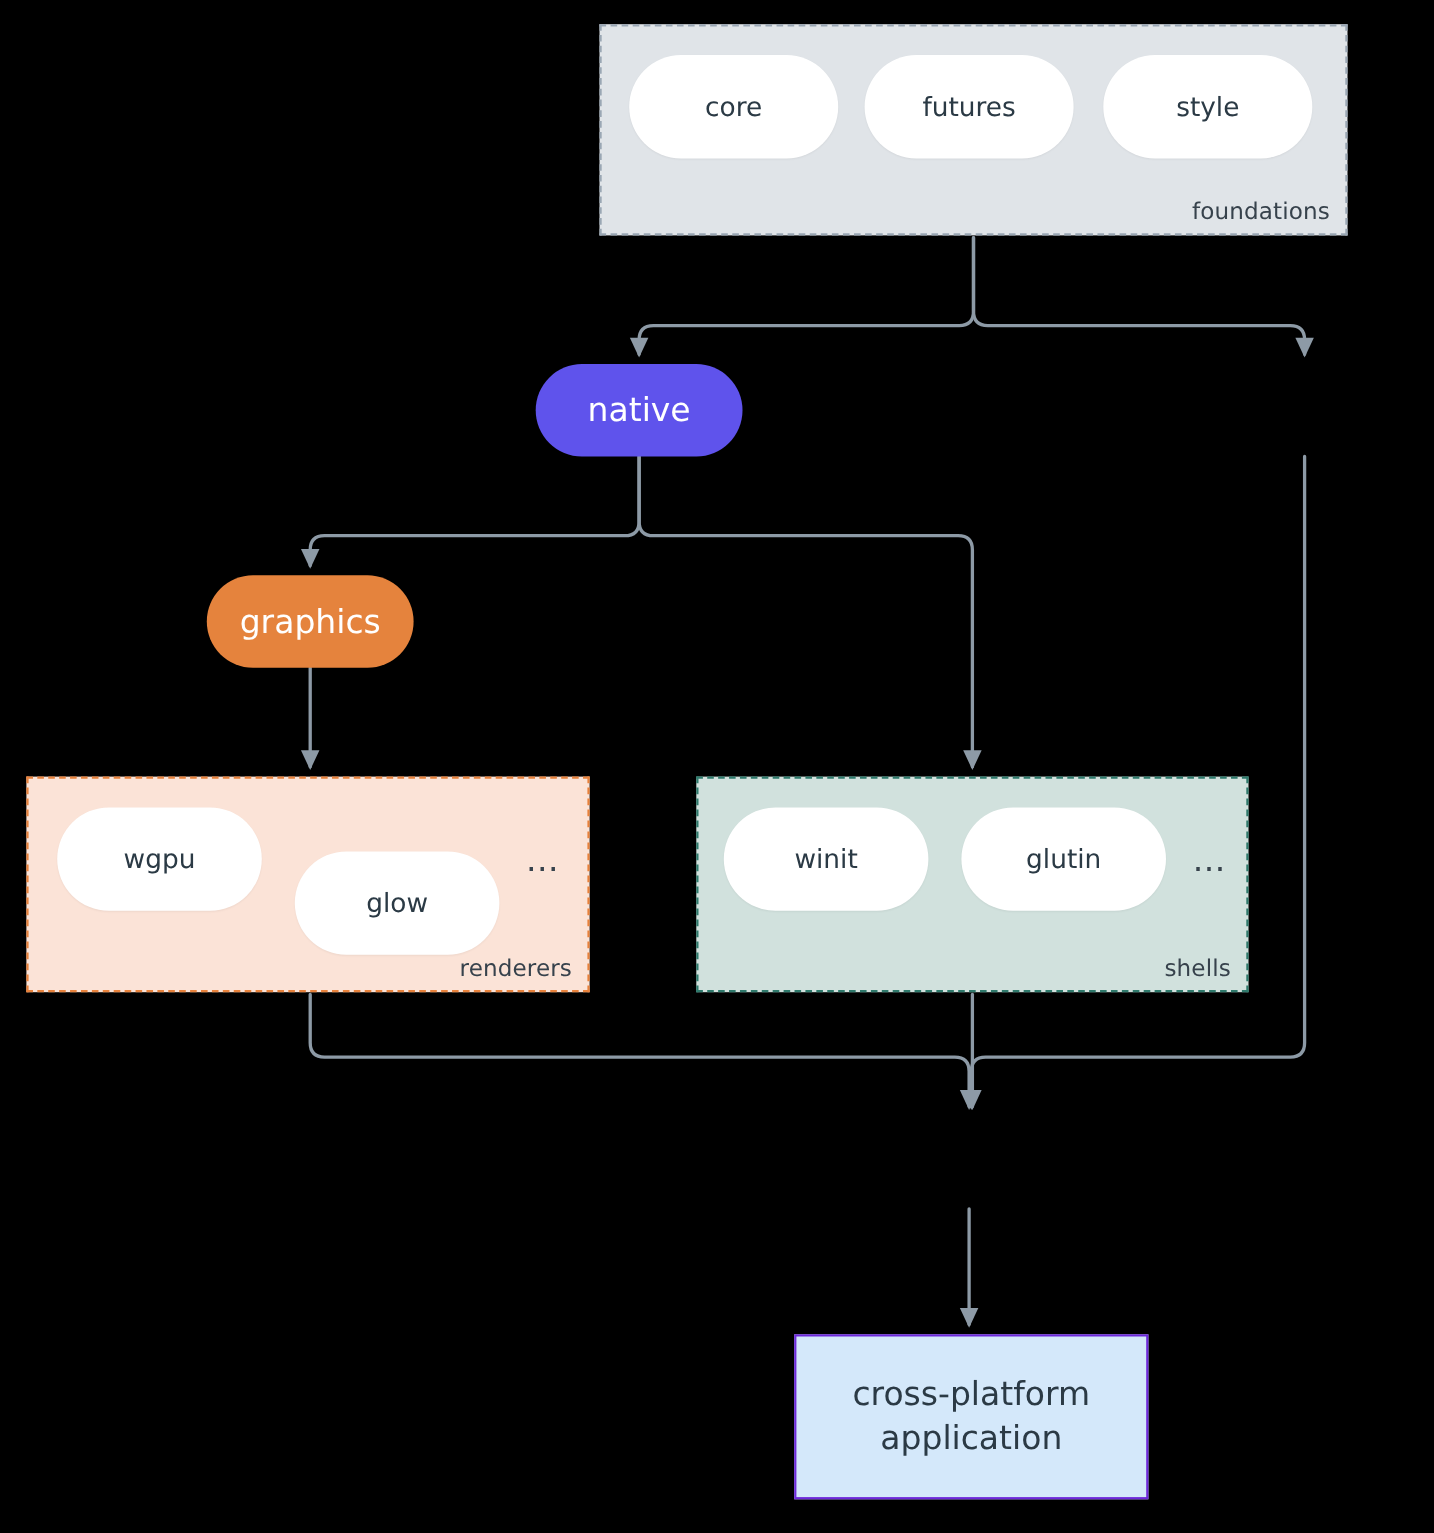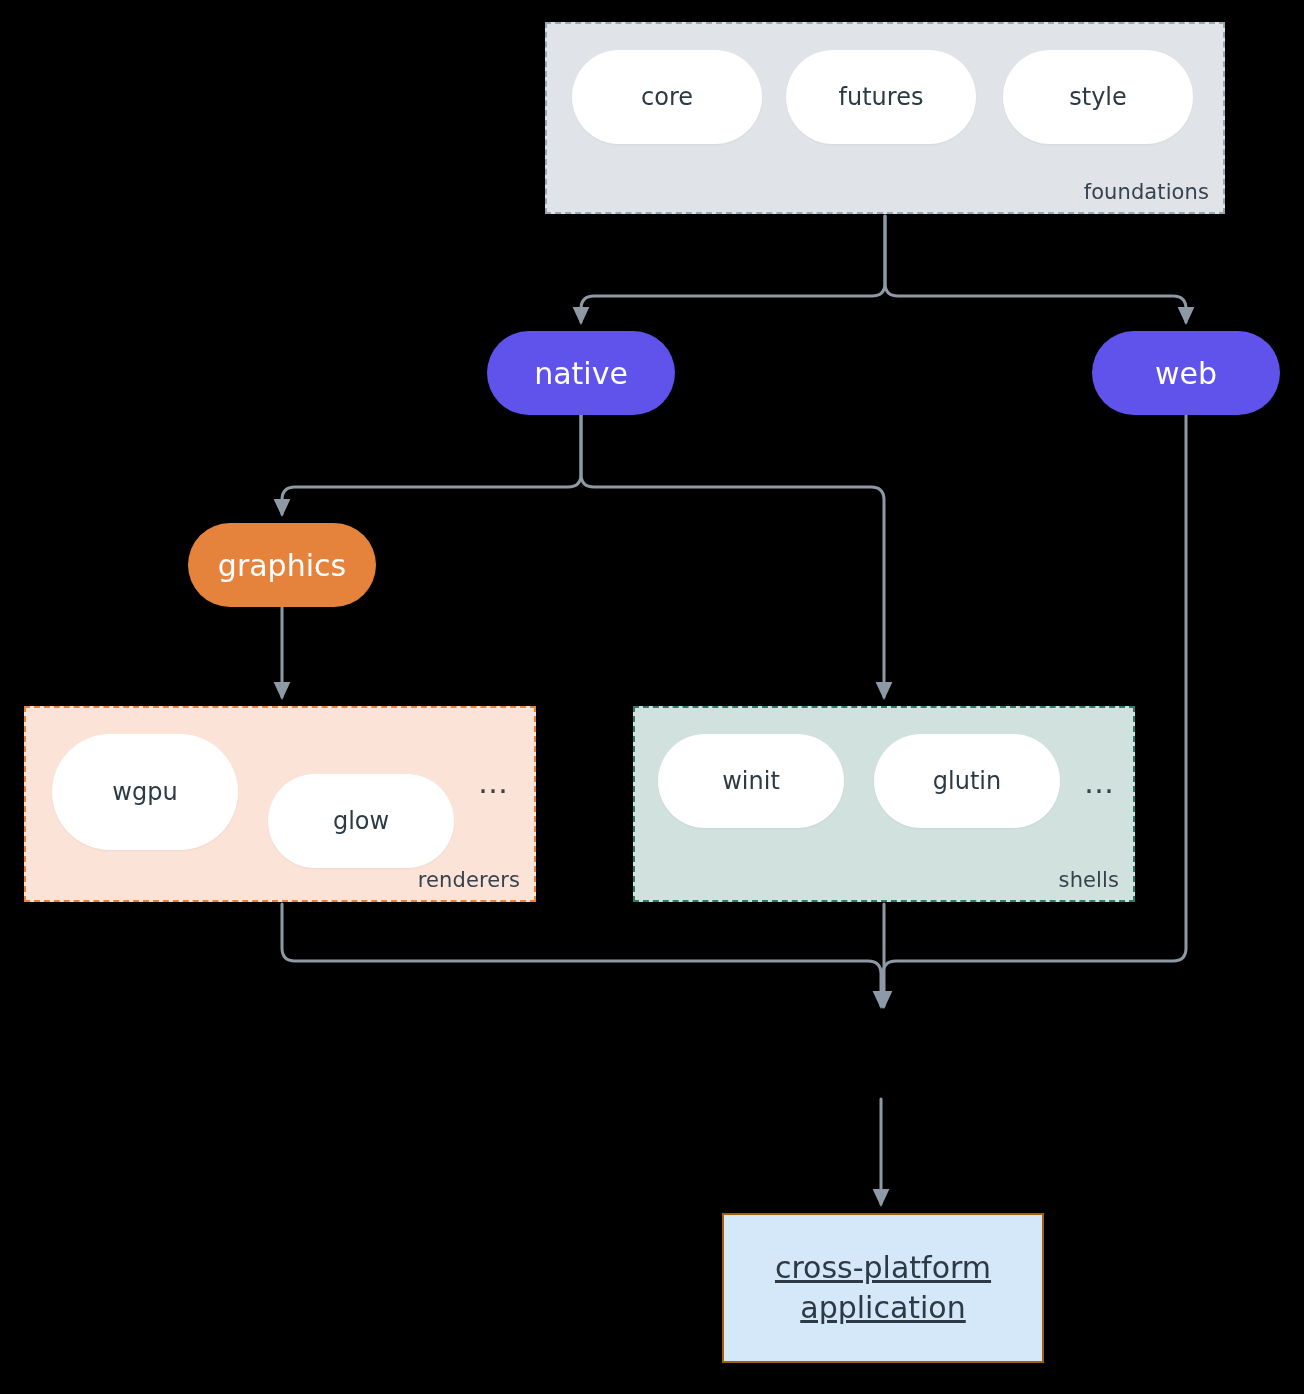--- a/index.html
+++ b/index.html
@@ -120,49 +120,46 @@
   <div class="pill pill-white" style="left:786px; top:50px; width:190px; height:94px;">
     <span>futures</span>
   </div>
   <div class="pill pill-white" style="left:1003px; top:50px; width:190px; height:94px;">
     <span>style</span>
   </div>
 
   <div class="pill pill-node" style="left:487px; top:331px; width:188px; height:84px; background:#5f53ec;">
     <span>native</span>
   </div>
-  <div class="pill pill-node" style="left:1092px; top:331px; width:188px; height:84px; background:#5f53ec;">
-    <span>web</span>
-  </div>
 
   <div class="pill pill-node" style="left:188px; top:523px; width:188px; height:84px; background:#e5833d;">
     <span>graphics</span>
   </div>
 
   <div class="group-box" style="left:24px; top:706px; width:512px; height:196px; background:#fbe3d7; border-color:#e8823c;">
     <span class="group-label">renderers</span>
   </div>
-  <div class="pill pill-white" style="left:52px; top:734px; width:186px; height:116px;">
+  <div class="pill pill-white" style="left:52px; top:734px; width:186px; height:94px;">
     <span>wgpu</span>
   </div>
   <div class="pill pill-white" style="left:268px; top:734px; width:186px; height:94px;margin-top:40px;">
     <span>glow</span>
   </div>
   <span class="ellipsis" style="left:478px; top:768px;">…</span>
 
   <div class="group-box" style="left:633px; top:706px; width:502px; height:196px; background:#d1e1dd; border-color:#2f7a6c;">
     <span class="group-label">shells</span>
   </div>
   <div class="pill pill-white" style="left:658px; top:734px; width:186px; height:94px;">
     <span>winit</span>
   </div>
   <div class="pill pill-white" style="left:874px; top:734px; width:186px; height:94px;">
     <span>glutin</span>
   </div>
   <span class="ellipsis" style="left:1084px; top:768px;">…</span>
 
 
-  <div class="rect-node" style="left:722px; top:1213px; width:322px; height:150px; background:#d4e8fa; border:2px solid #a16207; color:#2b3a45;text-decoration:underline;">
+  <div class="rect-node" style="left:722px; top:1213px; width:322px; height:150px; background:#d4e8fa; border:2px solid #6d28d9; color:#2b3a45;">
     <span>cross-platform</span>
     <span>application</span>
   </div>
 
 </div>
 
 </body></html>

